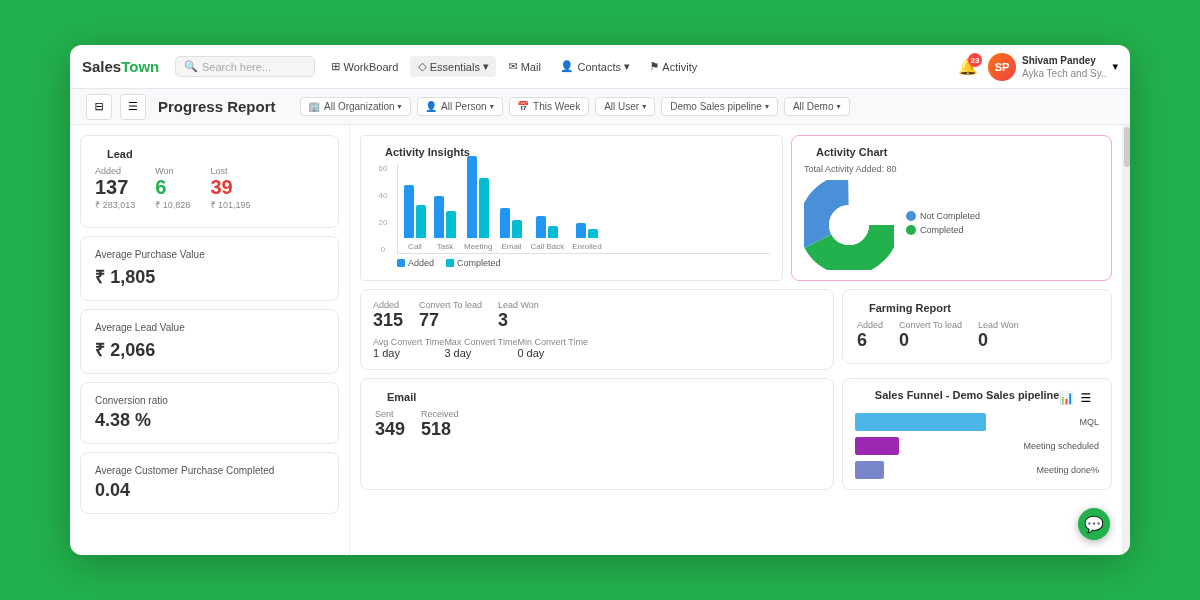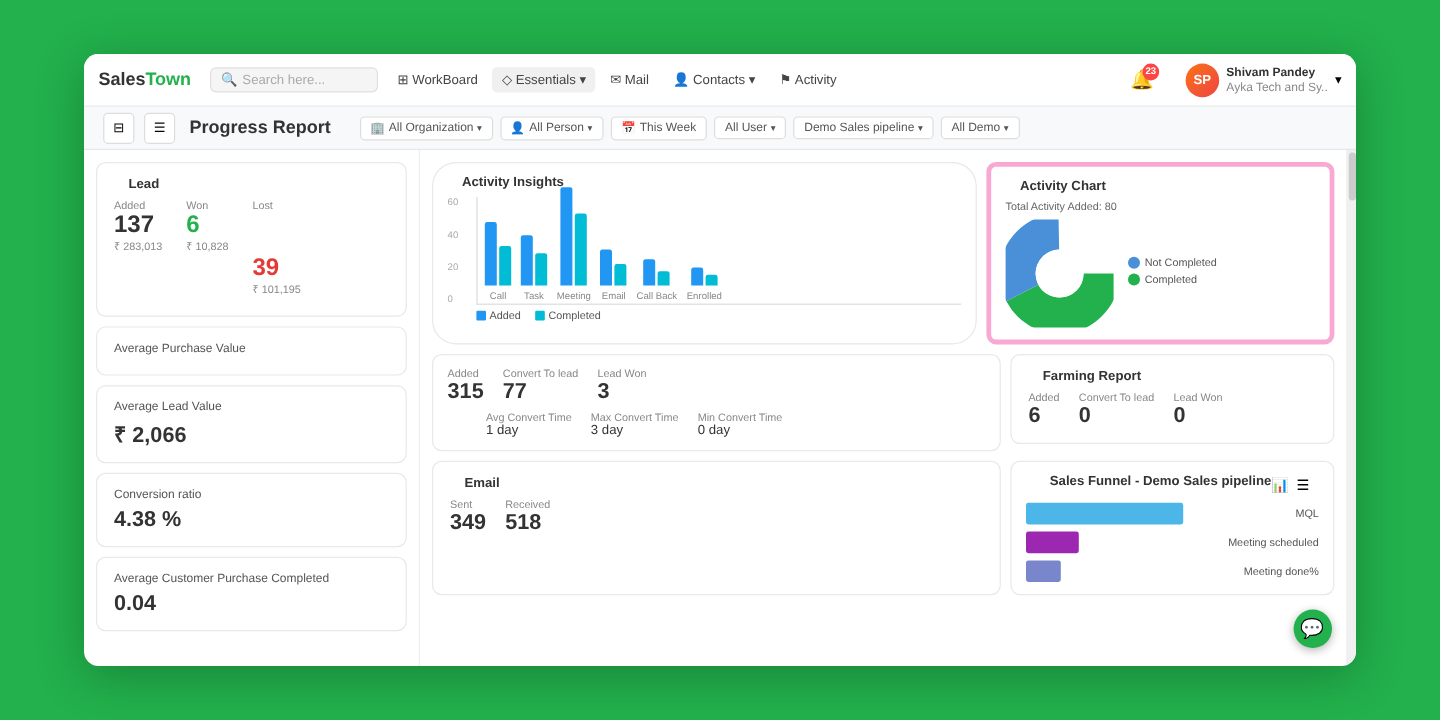--- a/index.html
+++ b/index.html
@@ -107,21 +107,20 @@
       width: 28px;
       height: 28px;
       border-radius: 50%;
       background: linear-gradient(135deg, #f97316, #ef4444);
       display: flex;
       align-items: center;
       justify-content: center;
       color: #fff;
       font-size: 11px;
       font-weight: bold;
-      margin-left: 16px;
     }
     .user-text { font-size: 10px; line-height: 1.3; }
     .user-name { font-weight: 600; color: #333; }
     .user-company { color: #888; }
     
     .subheader {
       background: #f8f9fa;
       border-bottom: 1px solid #e5e7eb;
       display: flex;
       align-items: center;
@@ -209,42 +208,42 @@
     
     .lead-stats {
       display: flex;
       gap: 20px;
       margin-bottom: 4px;
     }
     .stat-group { }
     .stat-label { font-size: 9px; color: #888; }
     .stat-value { font-size: 20px; font-weight: 700; color: #333; line-height: 1.1; }
     .stat-value.green { color: #22b14c; }
-    .stat-value.red { color: #e53935; margin-top: 36px; }
+    .stat-value.red { color: #e53935; }
     .stat-sub { font-size: 9px; color: #888; }
     
     .metric-label { font-size: 10px; color: #555; margin-bottom: 4px; }
     .metric-value { font-size: 18px; font-weight: 700; color: #333; }
     
     .right-top-row {
       display: flex;
       gap: 8px;
     }
     .activity-insights-card {
       flex: 1;
       background: #fff;
       border: 1px solid #e8e8e8;
-      border-radius: 20px;
+      border-radius: 4px;
       padding: 10px 12px;
     }
     .activity-chart-card {
-      width: 290px;
+      width: 321px;
       flex-shrink: 0;
       background: #fff;
-      border: 4px solid #f9a8d4;
+      border: 1px solid #f9a8d4;
       border-radius: 8px;
       padding: 10px 12px;
     }
     .bar-group {
       display: flex;
       align-items: flex-end;
       gap: 2px;
       flex-direction: column;
       align-items: center;
     }
@@ -299,23 +298,21 @@
     .stats-row {
       display: flex;
       gap: 16px;
       flex-wrap: wrap;
     }
     .stats-row .stat-item {}
     .stats-row .stat-item .si-label { font-size: 9px; color: #888; }
     .stats-row .stat-item .si-value { font-size: 18px; font-weight: 700; color: #333; }
     .sub-stats-row {
       display: flex;
-      gap: 16px;
       margin-top: 6px;
-      margin-left: 32px;
     }
     .sub-stat { }
     .sub-stat .ss-label { font-size: 9px; color: #888; }
     .sub-stat .ss-value { font-size: 11px; font-weight: 500; color: #333; }
     
     .funnel-card {
       background: #fff;
       border: 1px solid #e8e8e8;
       border-radius: 8px;
       padding: 10px 12px;
@@ -499,20 +496,21 @@
           <div class="stat-group">
             <div class="stat-label">Lost</div>
             <div class="stat-value red">39</div>
             <div class="stat-sub">₹ 101,195</div>
           </div>
         </div>
       </div>
 
       <div class="card">
         <div class="metric-label">Average Purchase Value</div>
+        <div class="metric-value">₹ 1,805</div>
       </div>
 
       <div class="card">
         <div class="metric-label">Average Lead Value</div>
         <div class="metric-value">₹ 2,066</div>
       </div>
 
       <div class="card">
         <div class="metric-label">Conversion ratio</div>
         <div class="metric-value">4.38 %</div>
@@ -525,21 +523,21 @@
     </div>
 
     <div class="right-panel">
 
       <div class="right-top-row">
 
         <div class="activity-insights-card">
           <div class="card-title">Activity Insights</div>
           <div style="display:flex; gap:0; align-items:flex-start;">
 
-            <div style="display:flex; flex-direction:column; justify-content:space-between; height:90px; margin-right:4px; font-size:8px; color:#aaa; text-align:left; padding-top:0; width:20px;">
+            <div style="display:flex; flex-direction:column; justify-content:space-between; height:90px; margin-right:4px; font-size:8px; color:#aaa; text-align:center; padding-top:0; width:20px;">
               <span>60</span>
               <span>40</span>
               <span>20</span>
               <span>0</span>
             </div>
             <div style="flex:1;">
 
               <div style="display:flex; align-items:flex-end; height:90px; border-left:1px solid #ddd; border-bottom:1px solid #ddd; gap:8px; padding: 0 6px; padding-bottom:2px;">
 
                 <div class="bar-group">

